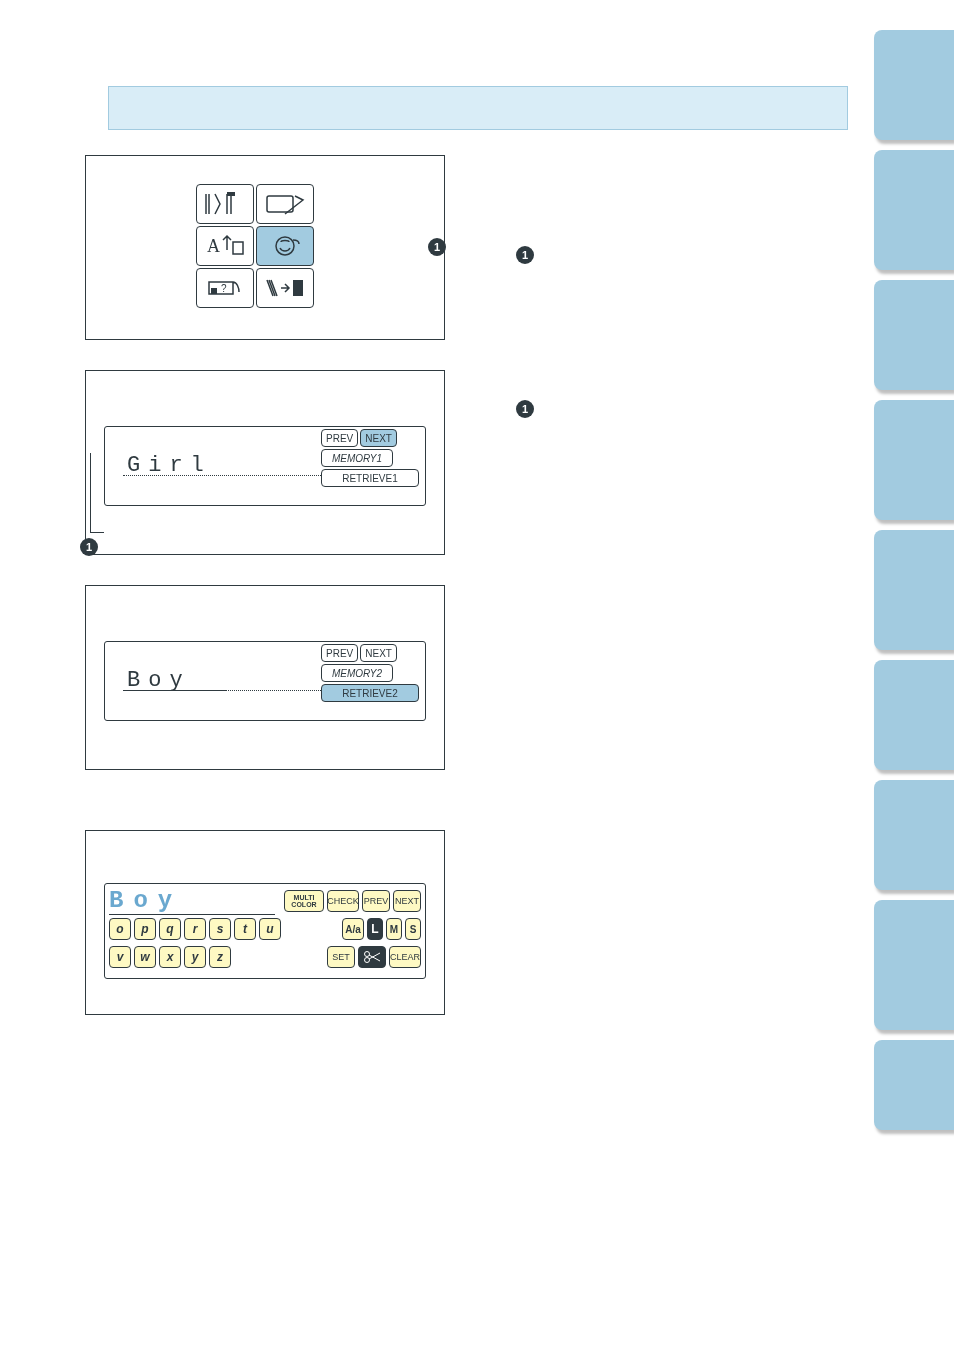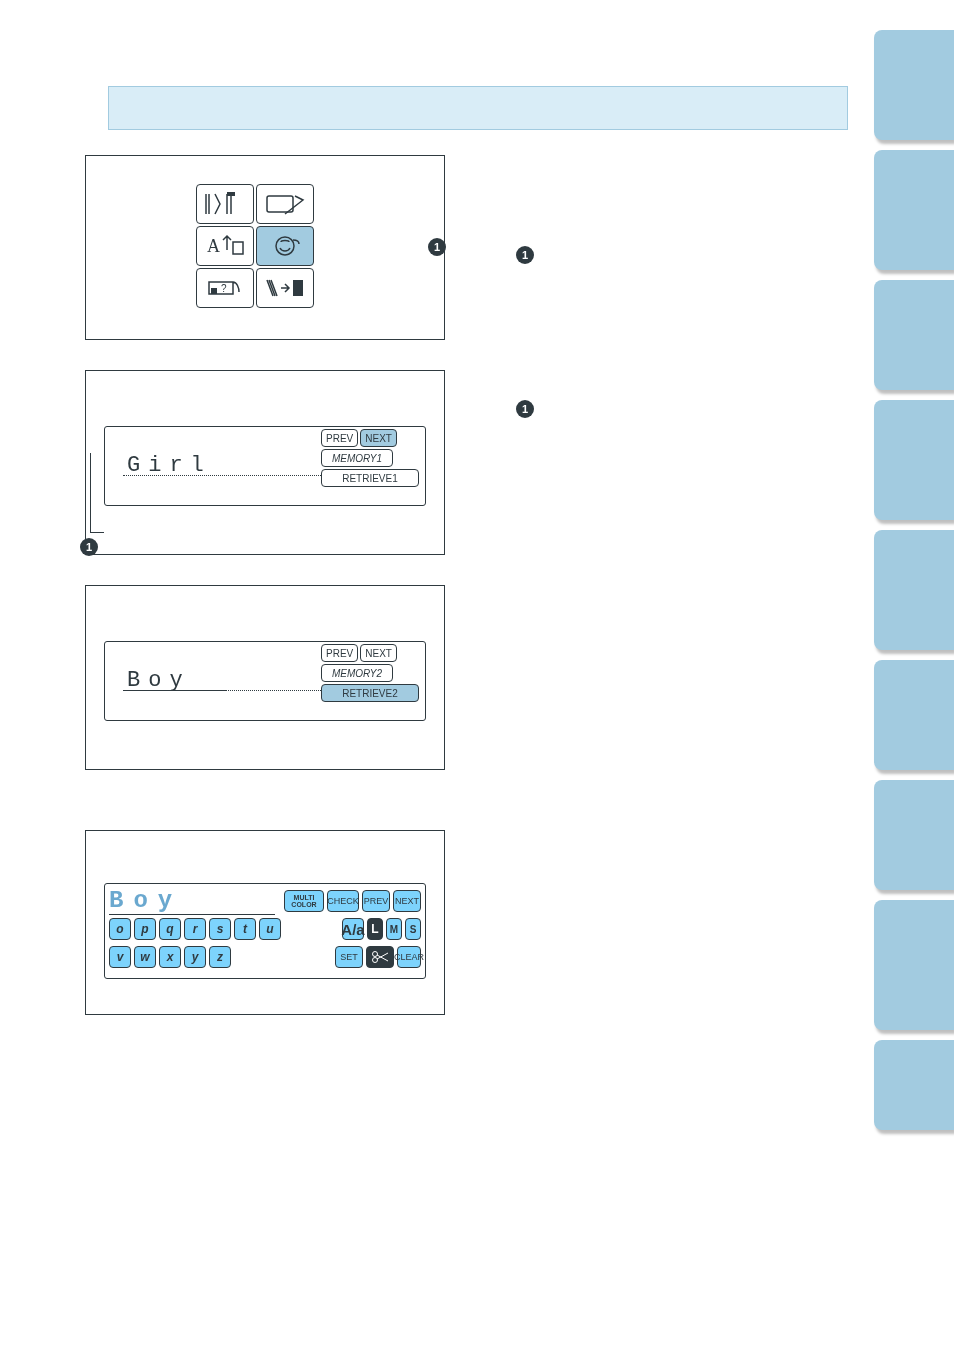--- a/index.html
+++ b/index.html
@@ -169,21 +169,21 @@
     border: 1.5px solid #2f3a40;
     border-radius: 4px;
     width: 22px; height: 22px;
     font-family: "Arial Narrow", Arial, sans-serif;
     font-size: 12px;
     font-weight: bold;
     font-style: italic;
     display: flex;
     align-items: center;
     justify-content: center;
-    background: #7dd3fc;
+    background: #fef9c3;
     color: #2f3a40;
   }
   .key.wide { width: 40px; font-style: normal; font-size: 9px; font-weight: normal; }
   .key.dark { background: #2f3a40; color: #fff; font-style: normal; }
   .key.multi { width: 40px; font-style: normal; font-size: 7px; line-height: 1; text-align: center; }
   .spacer { flex: 1; }
 
   
   svg { display: block; }
 </style>
@@ -299,36 +299,36 @@
     </div>
     <div class="p4-row">
       <div class="key">o</div>
       <div class="key">p</div>
       <div class="key">q</div>
       <div class="key">r</div>
       <div class="key">s</div>
       <div class="key">t</div>
       <div class="key">u</div>
       <div class="spacer"></div>
-      <div class="key" style="font-size:15px;font-style:normal">A/a</div>
+      <div class="key" style="font-size:10px;font-style:normal">A/a</div>
       <div class="key dark" style="width:16px">L</div>
       <div class="key" style="width:16px;font-style:normal;font-size:10px">M</div>
       <div class="key" style="width:16px;font-style:normal;font-size:10px">S</div>
     </div>
     <div class="p4-row">
       <div class="key">v</div>
       <div class="key">w</div>
       <div class="key">x</div>
       <div class="key">y</div>
       <div class="key">z</div>
       <div class="spacer"></div>
       <div class="key wide" style="width:28px">SET</div>
       <div class="key dark" style="width:28px">
         <svg width="20" height="14" viewBox="0 0 20 14">
             <circle cx="5" cy="4" r="2.5" stroke="#fff" fill="none"></circle>
             <circle cx="5" cy="10" r="2.5" stroke="#fff" fill="none"></circle>
             <path d="M7 5l11 6M7 9l11-6" stroke="#fff"></path>
           </svg>
       </div>
-      <div class="key wide" style="width:24px">CLEAR</div>
+      <div class="key wide" style="width:32px">CLEAR</div>
     </div>
   </div>
 </div>
 
 </body></html>

